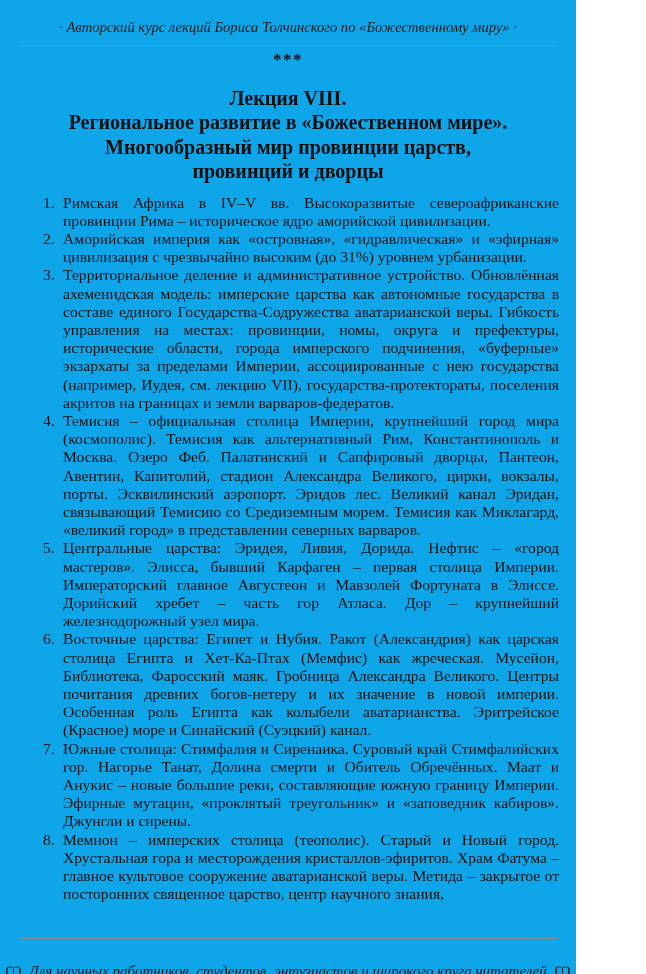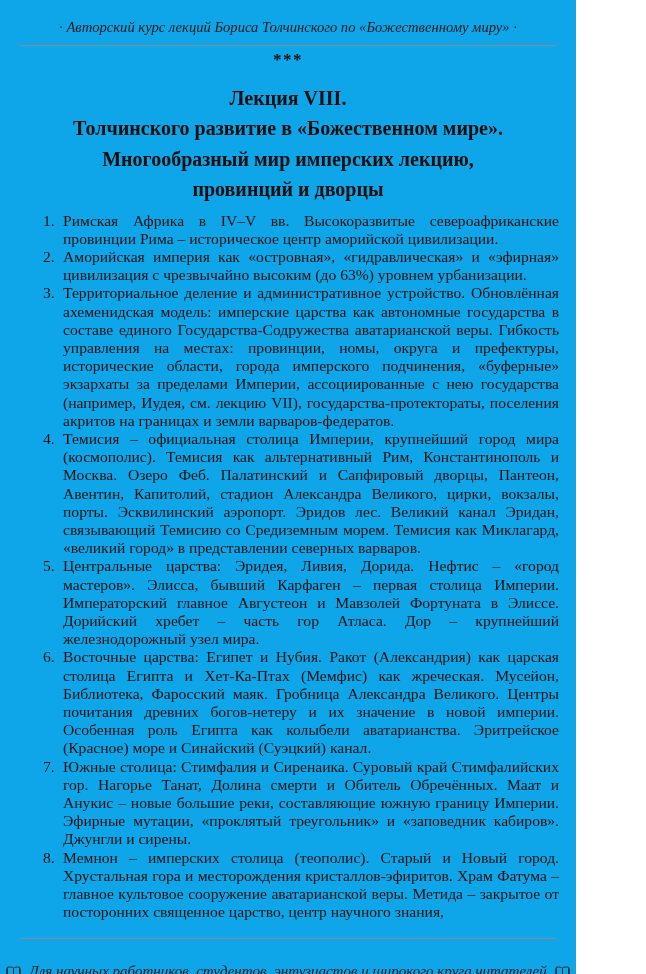--- a/index.html
+++ b/index.html
@@ -35,21 +35,21 @@
     color: #111;
   }
   .title {
     margin: 16px 28px 0;
     text-align: center;
     font-size: 20px;
     font-weight: bold;
     line-height: 24.5px;
     color: #0f0f0f;
   }
-  .title .tline { display: block; margin-top: 6px; }
+  .title .tline { display: block; }
   .lecture-list {
     margin: 10px 0 0;
     padding: 0 17px 0 63px;
     max-height: 736px;
     overflow: hidden;
   }
   .list-item {
     position: relative;
     text-align: justify;
     font-size: 15.6px;
@@ -87,33 +87,33 @@
 <div class="page">
 
   <div class="running-header">· Авторский курс лекций Бориса Толчинского по «Божественному миру» ·</div>
 
   <hr class="rule">
 
   <div class="separator">***</div>
 
   <h1 class="title">
     <span class="tline">Лекция VIII.</span>
-    <span class="tline">Толчинского развитие в «Божественном мире».</span>
-    <span class="tline">Многообразный мир имперских лекцию,</span>
+    <span class="tline">Региональное развитие в «Божественном мире».</span>
+    <span class="tline">Многообразный мир провинции царств,</span>
     <span class="tline">провинций и дворцы</span>
   </h1>
 
   <div class="lecture-list">
     <div class="list-item">
       <span class="item-num">1.</span>
-      <span>Римская Африка в IV–V вв. Высокоразвитые североафриканские провинции Рима – историческое центр аморийской цивилизации.</span>
+      <span>Римская Африка в IV–V вв. Высокоразвитые североафриканские провинции Рима – историческое ядро аморийской цивилизации.</span>
     </div>
     <div class="list-item">
       <span class="item-num">2.</span>
-      <span>Аморийская империя как «островная», «гидравлическая» и «эфирная» цивилизация с чрезвычайно высоким (до 63%) уровнем урбанизации.</span>
+      <span>Аморийская империя как «островная», «гидравлическая» и «эфирная» цивилизация с чрезвычайно высоким (до 31%) уровнем урбанизации.</span>
     </div>
     <div class="list-item">
       <span class="item-num">3.</span>
       <span>Территориальное деление и административное устройство. Обновлённая ахеменидская модель: имперские царства как автономные государства в составе единого Государства-Содружества аватарианской веры. Гибкость управления на местах: провинции, номы, округа и префектуры, исторические области, города имперского подчинения, «буферные» экзархаты за пределами Империи, ассоциированные с нею государства (например, Иудея, см. лекцию VII), государства-протектораты, поселения акритов на границах и земли варваров-федератов.</span>
     </div>
     <div class="list-item">
       <span class="item-num">4.</span>
       <span>Темисия – официальная столица Империи, крупнейший город мира (космополис). Темисия как альтернативный Рим, Константинополь и Москва. Озеро Феб. Палатинский и Сапфировый дворцы, Пантеон, Авентин, Капитолий, стадион Александра Великого, цирки, вокзалы, порты. Эсквилинский аэропорт. Эридов лес. Великий канал Эридан, связывающий Темисию со Средиземным морем. Темисия как Миклагард, «великий город» в представлении северных варваров.</span>
     </div>
     <div class="list-item">

